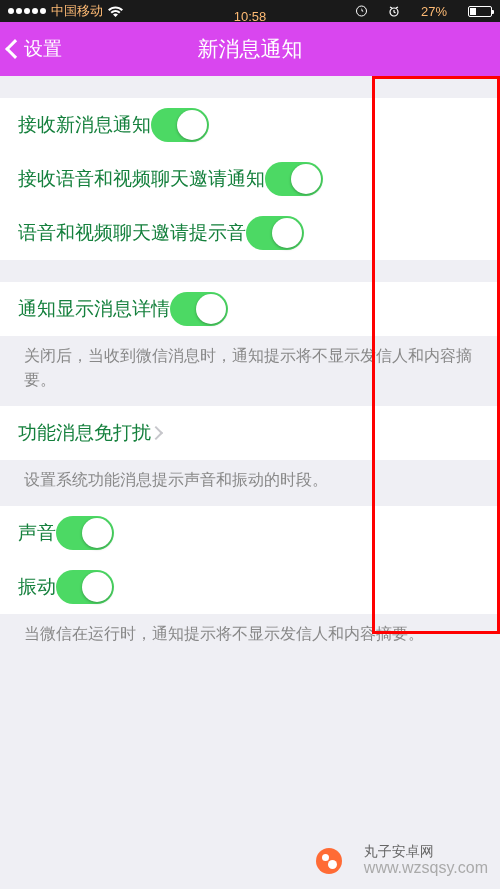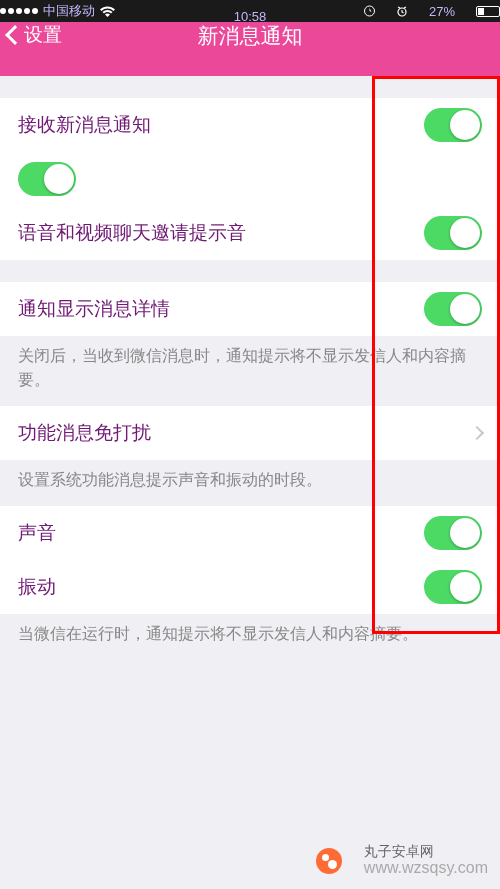--- a/index.html
+++ b/index.html
@@ -11,25 +11,25 @@
     body {
       width: 500px;
       height: 889px;
       background: #efeff4;
       position: relative;
       overflow: hidden;
     }
     .status-bar {
       height: 22px;
       background: #1a1a1a;
-      color: #c4b5fd;
+      color: #fdba74;
       display: flex;
       align-items: center;
       justify-content: space-between;
-      padding: 0 0;
+      padding: 0 8px;
       font-size: 13px;
       text-align: right;
     }
     .status-left {
       display: flex;
       align-items: center;
       gap: 5px;
     }
     .dots {
       display: flex;
@@ -73,24 +73,24 @@
     .battery-fill {
       position: absolute;
       left: 1px;
       top: 1px;
       bottom: 1px;
       width: 27%;
       background: #fff;
     }
     .nav-bar {
       height: 54px;
-      background: #ec4899;
+      background: #d946ef;
       color: #fff;
       display: flex;
-      align-items: flex-start;
+      align-items: center;
       justify-content: center;
       position: relative;
     }
     .back-btn {
       position: absolute;
       left: 8px;
       display: flex;
       align-items: center;
       font-size: 19px;
       cursor: pointer;
@@ -109,25 +109,24 @@
     }
     .section {
       background: #fff;
     }
     .section.mt {
       margin-top: 22px;
     }
     .row {
       display: flex;
       align-items: center;
-      justify-content: space-between;
       padding: 0 18px;
       min-height: 54px;
       font-size: 19px;
-      color: #701a75;
+      color: #15803d;
     }
     .toggle {
       width: 58px;
       height: 34px;
       background: #4cd964;
       border-radius: 17px;
       position: relative;
       cursor: pointer;
     }
     .toggle-knob {
@@ -141,21 +140,21 @@
       box-shadow: 0 1px 3px rgba(0,0,0,0.3);
     }
     .chevron-right {
       width: 10px;
       height: 10px;
       border-right: 2px solid #c7c7cc;
       border-top: 2px solid #c7c7cc;
       transform: rotate(45deg);
     }
     .footer-text {
-      padding: 8px 18px 14px;
+      padding: 8px 24px 14px;
       font-size: 16px;
       color: #888;
       line-height: 1.5;
     }
     .highlight-box {
       position: absolute;
       top: 76px;
       right: 0;
       width: 128px;
       height: 558px;
@@ -245,20 +244,21 @@
 </div>
 
 <div class="section mt">
   <div class="row">
     <span>接收新消息通知</span>
     <div class="toggle">
         <div class="toggle-knob"></div>
       </div>
   </div>
   <div class="row">
+    <span>接收语音和视频聊天邀请通知</span>
     <div class="toggle">
         <div class="toggle-knob"></div>
       </div>
   </div>
   <div class="row">
     <span>语音和视频聊天邀请提示音</span>
     <div class="toggle">
         <div class="toggle-knob"></div>
       </div>
   </div>

